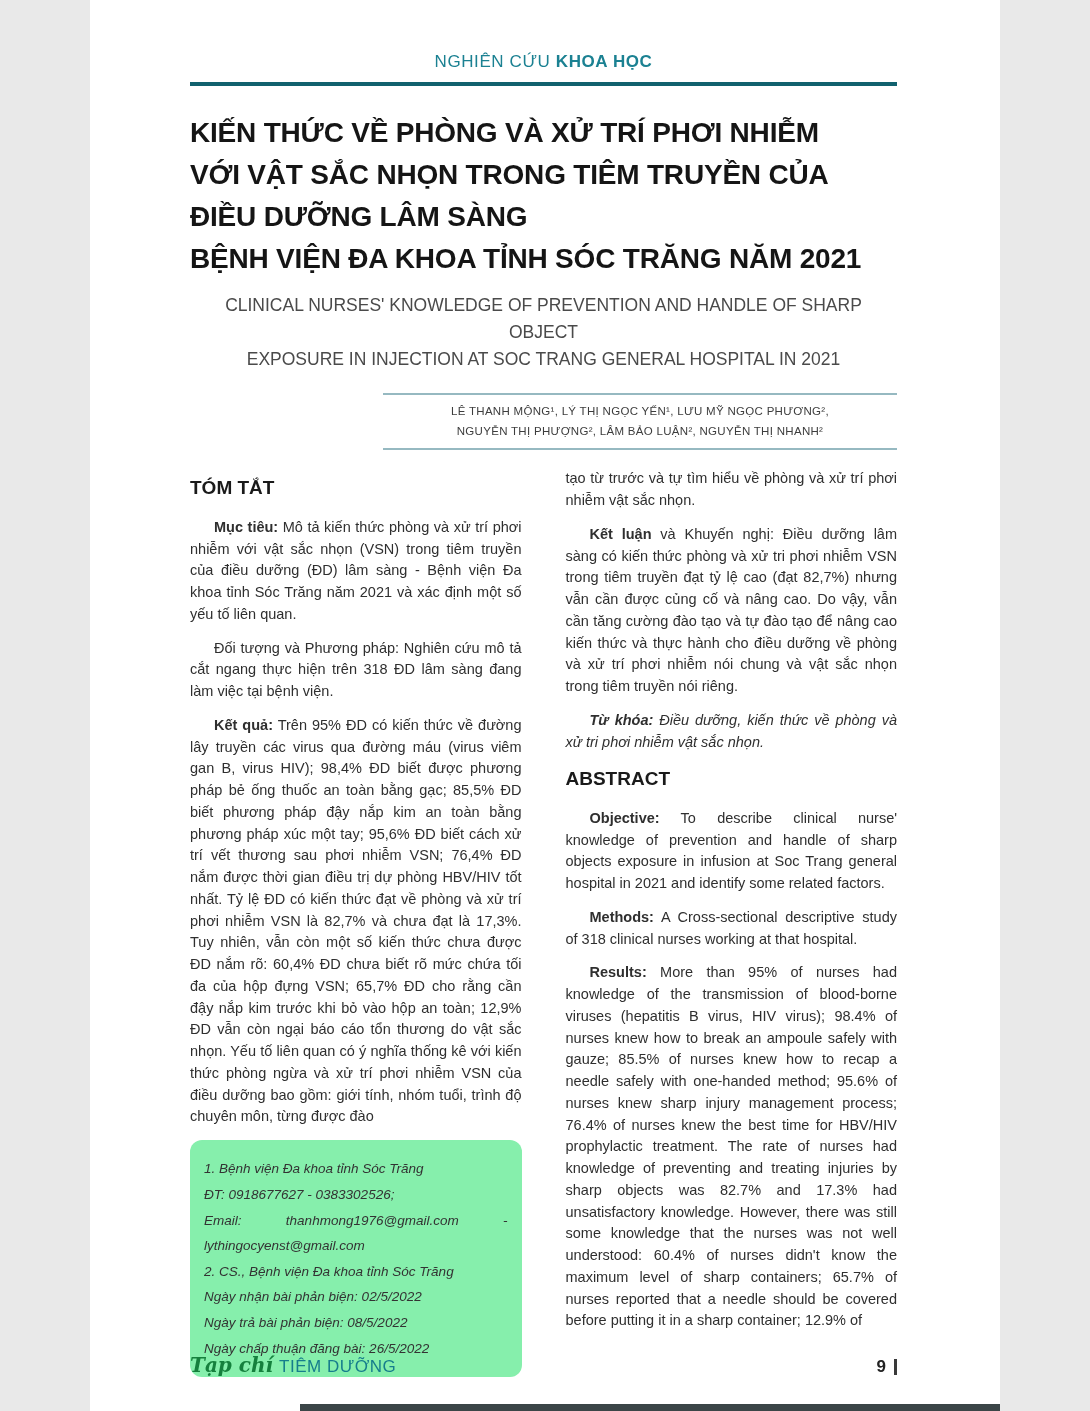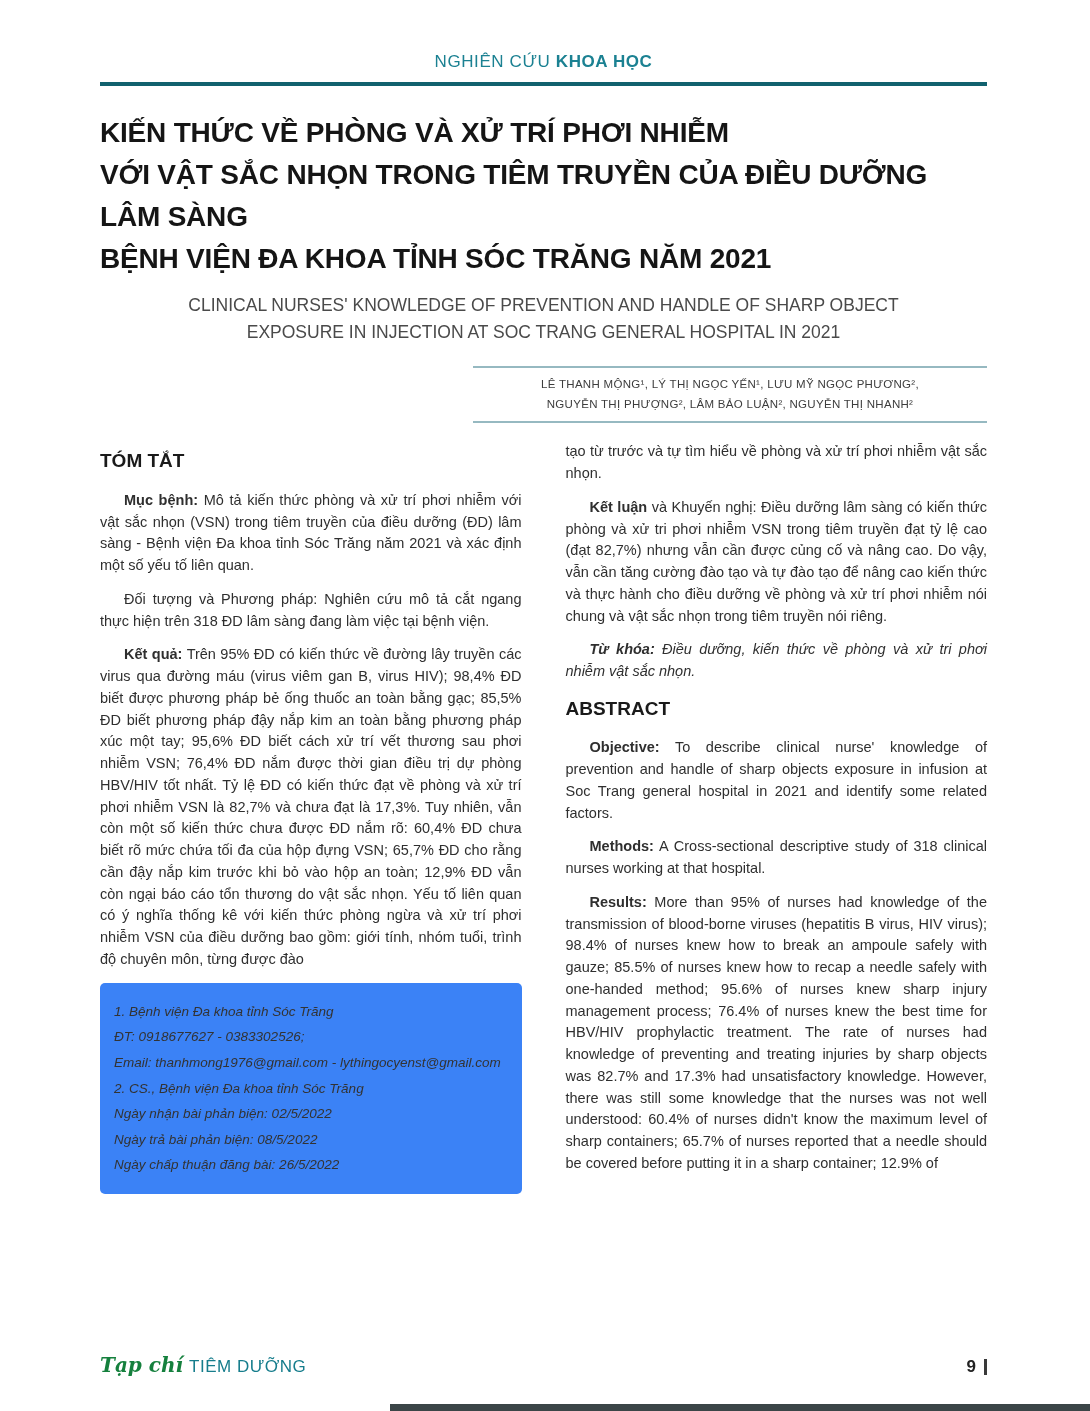--- a/index.html
+++ b/index.html
@@ -1,18 +1,18 @@
 <!DOCTYPE html>
 <html><head>
 <meta charset="utf-8">
 <style>
   html,body { margin:0; padding:0; background:#e9e9e9; }
   .page {
     position:relative;
-    width:1090px; height:1411px;
+    width:910px; height:1411px;
     margin:0 auto;
     background:#ffffff;
     font-family:"Liberation Sans", sans-serif;
     color:#2b2b2b;
     overflow:hidden;
     box-sizing:border-box;
   }
   .content {
     position:absolute;
     left:100px; right:103px; top:0;
@@ -83,22 +83,22 @@
   p.para {
     margin:0 0 12px 0;
     text-indent:24px;
   }
   p.para .lead { font-weight:bold; }
   p.para .lead-plain { font-weight:normal; }
   p.para.keywords { font-style:italic; }
   p.para.keywords .lead { font-weight:bold; }
   
   .footnotes {
-    background:#3b82f6;
-    border-radius:5px;
+    background:#86efac;
+    border-radius:12px;
     padding:16px 14px;
     font-style:italic;
     font-size:13.5px;
     line-height:1.9;
     color:#333333;
   }
   
   .footer {
     position:absolute;
     left:100px; right:103px;
@@ -168,21 +168,21 @@
       <div>LÊ THANH MỘNG¹, LÝ THỊ NGỌC YẾN¹, LƯU MỸ NGỌC PHƯƠNG²,</div>
       <div>NGUYỄN THỊ PHƯỢNG², LÂM BẢO LUẬN², NGUYỄN THỊ NHANH²</div>
     </div>
 
     <div class="columns">
 
       <div class="col">
         <div class="section-heading">TÓM TẮT</div>
 
         <p class="para">
-          <span class="lead">Mục bệnh:</span><span> Mô tả kiến thức phòng và xử trí phơi nhiễm với vật sắc nhọn (VSN) trong tiêm truyền của điều dưỡng (ĐD) lâm sàng - Bệnh viện Đa khoa tỉnh Sóc Trăng năm 2021 và xác định một số yếu tố liên quan.</span>
+          <span class="lead">Mục tiêu:</span><span> Mô tả kiến thức phòng và xử trí phơi nhiễm với vật sắc nhọn (VSN) trong tiêm truyền của điều dưỡng (ĐD) lâm sàng - Bệnh viện Đa khoa tỉnh Sóc Trăng năm 2021 và xác định một số yếu tố liên quan.</span>
         </p>
 
         <p class="para">
           <span class="lead-plain">Đối tượng và Phương pháp:</span><span> Nghiên cứu mô tả cắt ngang thực hiện trên 318 ĐD lâm sàng đang làm việc tại bệnh viện.</span>
         </p>
 
         <p class="para">
           <span class="lead">Kết quả:</span><span> Trên 95% ĐD có kiến thức về đường lây truyền các virus qua đường máu (virus viêm gan B, virus HIV); 98,4% ĐD biết được phương pháp bẻ ống thuốc an toàn bằng gạc; 85,5% ĐD biết phương pháp đậy nắp kim an toàn bằng phương pháp xúc một tay; 95,6% ĐD biết cách xử trí vết thương sau phơi nhiễm VSN; 76,4% ĐD nắm được thời gian điều trị dự phòng HBV/HIV tốt nhất. Tỷ lệ ĐD có kiến thức đạt về phòng và xử trí phơi nhiễm VSN là 82,7% và chưa đạt là 17,3%. Tuy nhiên, vẫn còn một số kiến thức chưa được ĐD nắm rõ: 60,4% ĐD chưa biết rõ mức chứa tối đa của hộp đựng VSN; 65,7% ĐD cho rằng cần đậy nắp kim trước khi bỏ vào hộp an toàn; 12,9% ĐD vẫn còn ngại báo cáo tổn thương do vật sắc nhọn. Yếu tố liên quan có ý nghĩa thống kê với kiến thức phòng ngừa và xử trí phơi nhiễm VSN của điều dưỡng bao gồm: giới tính, nhóm tuổi, trình độ chuyên môn, từng được đào</span>
         </p>
 

